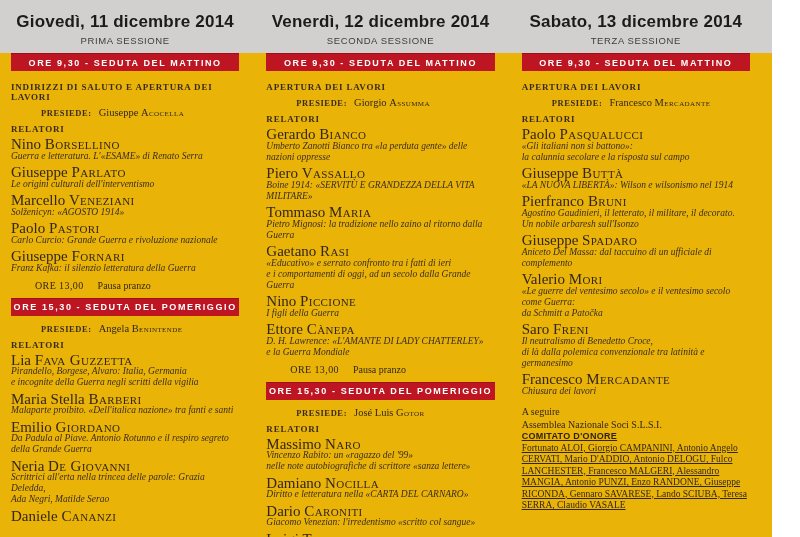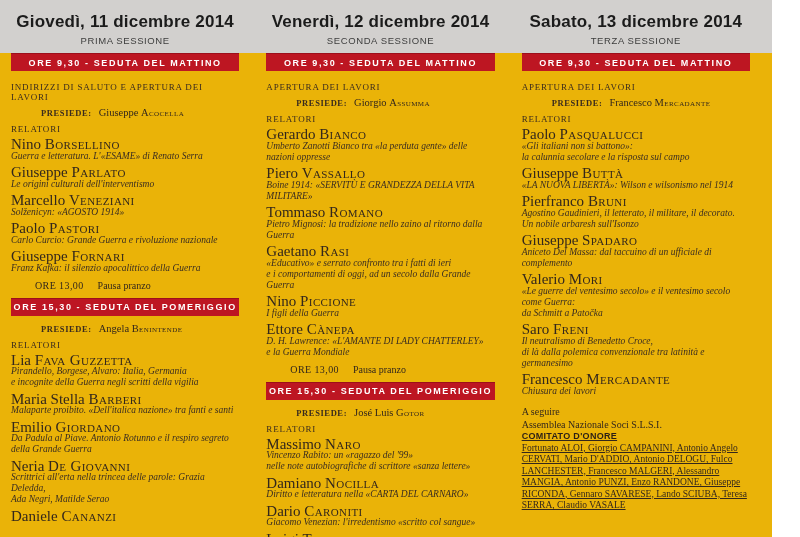--- a/index.html
+++ b/index.html
@@ -22,21 +22,21 @@
     letter-spacing:0.6px;margin-top:3px;
   }
   .red-bar{
     height:17px;background:#bd1622;border-top:1px solid #9d0f1b;
     display:flex;align-items:center;justify-content:center;
     font-family:"Liberation Sans", sans-serif;font-weight:bold;
     font-size:9px;color:#ffffff;letter-spacing:1.6px;white-space:nowrap;
   }
   .col-content{padding-top:5px;}
   .sec-label{
-    font-size:9px;font-weight:normal;color:#3a2b1e;letter-spacing:0.8px;
+    font-size:9px;font-weight:bold;color:#3a2b1e;letter-spacing:0.8px;
     margin:6px 0 5px 0;
   }
   .presiede-row{margin:5px 0 5px 0;font-size:10px;padding-left:30px;}
   .presiede-lab{font-weight:bold;font-size:8.5px;letter-spacing:0.6px;color:#3a2b1e;margin-right:7px;}
   .pname{font-size:10.5px;}
   .surname{font-variant:small-caps;letter-spacing:0.4px;}
   .speaker{margin-bottom:5.5px;}
   .sp-name{font-size:15px;line-height:11.5px;}
   .sp-title{font-style:italic;font-size:9.5px;line-height:11px;color:#3a2d21;white-space:pre-line;}
   .pause-row{margin:6px 0 7px 0;font-size:10px;padding-left:24px;}
@@ -87,21 +87,21 @@
               <div class="sp-title">Solženicyn: «AGOSTO 1914»</div>
             </div>
 
             <div class="speaker">
               <div class="sp-name"><span>Paolo</span> <span class="surname">Pastori</span></div>
               <div class="sp-title">Carlo Curcio: Grande Guerra e rivoluzione nazionale</div>
             </div>
 
             <div class="speaker">
               <div class="sp-name"><span>Giuseppe</span> <span class="surname">Fornari</span></div>
-              <div class="sp-title">Franz Kafka: il silenzio apocalittico della Guerra</div>
+              <div class="sp-title">Franz Kafka: il silenzio letteratura della Guerra</div>
             </div>
           </div>
         <div class="pause-row">
           <span class="pause-time">ORE 13,00</span><span>Pausa pranzo</span>
         </div>
         <div class="red-bar bar2">ORE 15,30 - SEDUTA DEL POMERIGGIO</div>
         <div class="presiede-row">
           <span class="presiede-lab">PRESIEDE:</span><span class="pname"><span>Angela</span> <span class="surname">Benintende</span></span>
         </div>
         <div class="sec-label">RELATORI</div>
@@ -157,21 +157,21 @@
               <div class="sp-name"><span>Gerardo</span> <span class="surname">Bianco</span></div>
               <div class="sp-title">Umberto Zanotti Bianco tra «la perduta gente» delle nazioni oppresse</div>
             </div>
 
             <div class="speaker">
               <div class="sp-name"><span>Piero</span> <span class="surname">Vassallo</span></div>
               <div class="sp-title">Boine 1914: «SERVITÙ E GRANDEZZA DELLA VITA MILITARE»</div>
             </div>
 
             <div class="speaker">
-              <div class="sp-name"><span>Tommaso</span> <span class="surname">Romano</span></div>
+              <div class="sp-name"><span>Tommaso</span> <span class="surname">Maria</span></div>
               <div class="sp-title">Pietro Mignosi: la tradizione nello zaino al ritorno dalla Guerra</div>
             </div>
 
             <div class="speaker">
               <div class="sp-name"><span>Gaetano</span> <span class="surname">Rasi</span></div>
               <div class="sp-title">«Educativo» e serrato confronto tra i fatti di ieri
 e i comportamenti di oggi, ad un secolo dalla Grande Guerra</div>
             </div>
 
             <div class="speaker">

